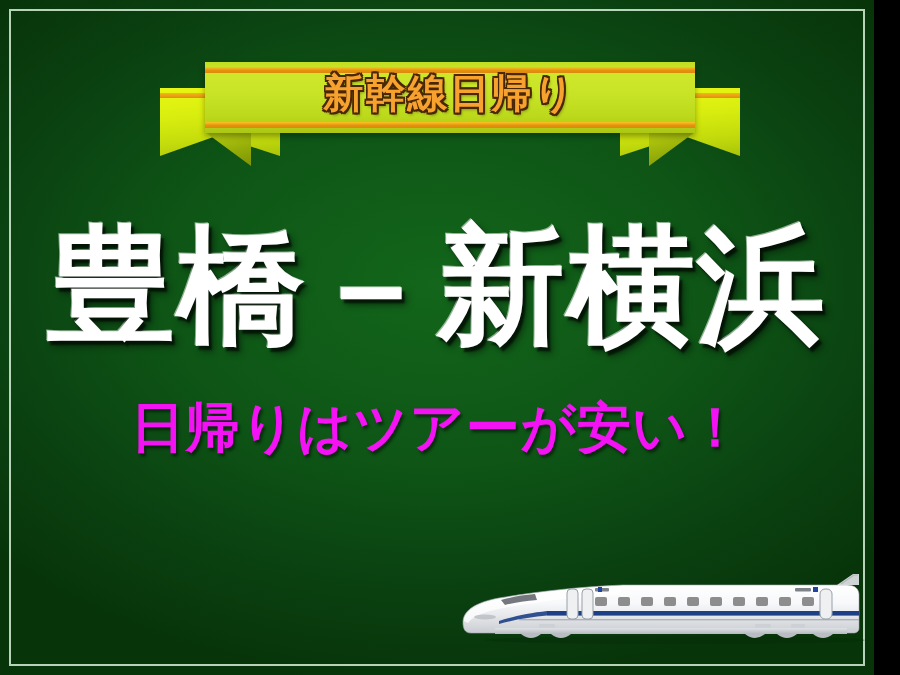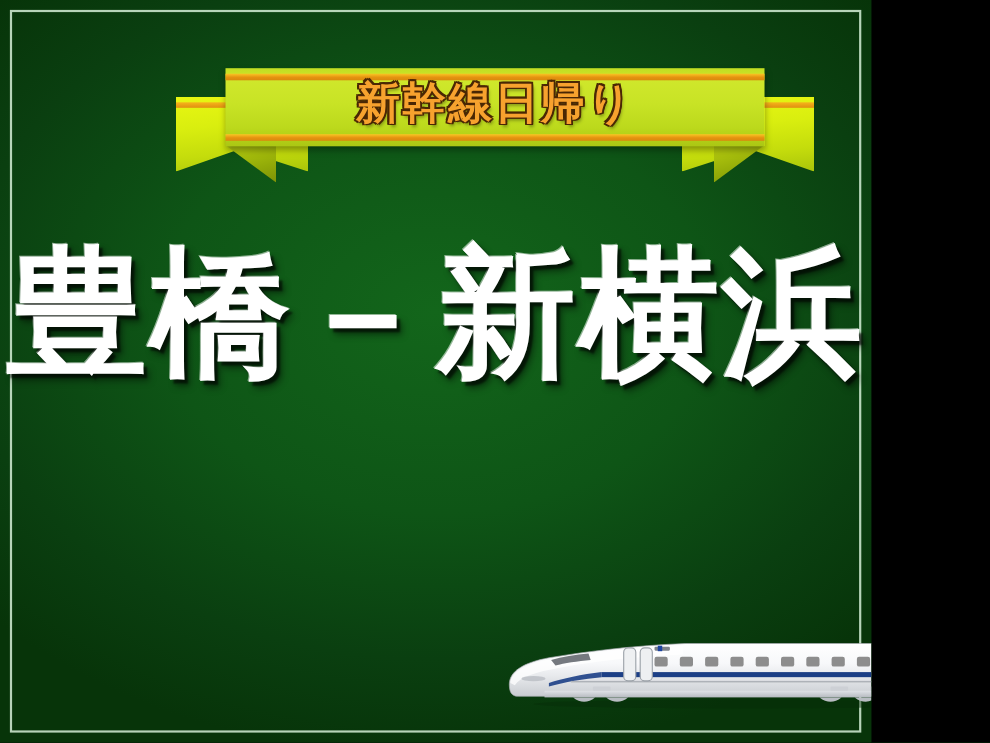--- a/index.html
+++ b/index.html
@@ -6,21 +6,21 @@
     margin: 0;
     padding: 0;
     background: #000;
   }
   body {
     font-family: "Liberation Sans", sans-serif;
   }
 
   #poster {
     position: relative;
-    width: 792px;
+    width: 874px;
     height: 675px;
     overflow: hidden;
     background: #0d5214;
     background-image:
       radial-gradient(ellipse 70% 60% at 50% 42%, #13661b 0%, #0e5516 45%, #0a3f10 78%, #073409 100%);
     text-decoration: underline;
   }
 
   
   .frame {
@@ -215,20 +215,21 @@
       <div class="band-stripe bottom"></div>
     </div>
 
     <div class="ribbon-text">新幹線日帰り</div>
   </div>
 
   <div class="headline">
     <span class="route">豊橋－新横浜</span>
   </div>
 
+  <div class="subtitle">日帰りはツアーが安い！</div>
 
   <div class="train">
     <svg viewBox="0 0 420 90" xmlns="http://www.w3.org/2000/svg" aria-hidden="true">
       <defs>
         <linearGradient id="bodyG" x1="0" y1="0" x2="0" y2="1">
           <stop offset="0%" stop-color="#ffffff"></stop>
           <stop offset="38%" stop-color="#f7f8fa"></stop>
           <stop offset="62%" stop-color="#e7e9ec"></stop>
           <stop offset="100%" stop-color="#c9ccd1"></stop>
         </linearGradient>

